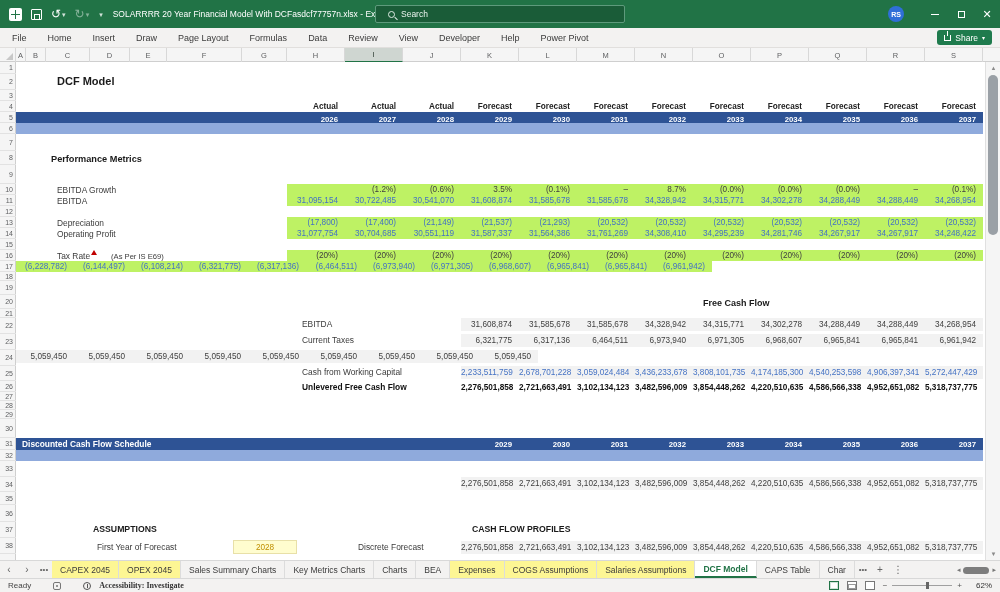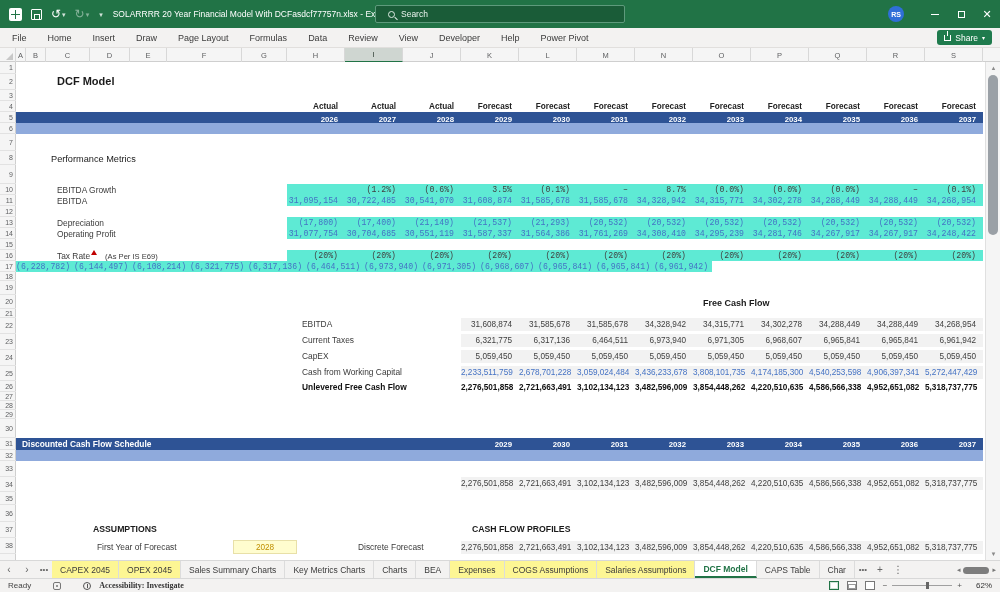--- a/index.html
+++ b/index.html
@@ -73,29 +73,29 @@
   .cell { width:58px; text-align:right; padding-right:7px; font-size:8.2px; color:#404040; white-space:nowrap; overflow:hidden; }
 
   .sheet-title { position:absolute; top:13px; left:41px; font-size:11px; font-weight:bold; color:#1a1a1a; }
   .row4 { position:absolute; top:39px; left:271px; display:flex; height:11px; align-items:center; }
   .row4 .cell { font-weight:bold; color:#222; }
   .band5 { position:absolute; top:50px; left:0; width:967px; height:11px; background:#2e5395; }
   .row5y { position:absolute; top:50px; left:271px; display:flex; height:15px; align-items:center; }
   .row5y .cell { color:#fff; font-weight:bold; font-size:7.8px; }
   .band6 { position:absolute; top:61px; left:0; width:967px; height:11px; background:#8faadc; }
 
-  .pm-head { position:absolute; top:92px; left:35px; font-size:9.2px; font-weight:normal; color:#1a1a1a; }
+  .pm-head { position:absolute; top:92px; left:35px; font-size:9.2px; font-weight:bold; color:#1a1a1a; }
   .pm { position:absolute; top:122px; left:0; width:967px; }
   .pm-row { display:flex; height:11px; align-items:center; }
   .pm-row:nth-child(2), .pm-row:nth-child(4) { margin-bottom:11px; }
   .pm-label { width:271px; padding-left:41px; font-size:8.4px; color:#3b3b3b; white-space:nowrap; }
-  .pm-label2 { margin-left:8px; font-size:7.6px; }
+  .pm-label2 { margin-left:14px; font-size:7.6px; }
   .note-flag { display:none; }
   .pm-row[data-note] .note-flag { display:inline-block; width:0; height:0; border-left:3px solid transparent; border-right:3px solid transparent; border-bottom:5px solid #c00000; vertical-align:super; margin-left:1px; }
-  .pm-cells { display:flex; height:11px; align-items:center; background:#5eead4;font-family:Liberation Mono, monospace; }
+  .pm-cells { display:flex; height:11px; align-items:center; background:#bef264; }
   .pm-row[data-style="blue"] .cell { color:#4472c4; }
 
   .fcf-head { position:absolute; top:236px; left:687px; font-size:9px; font-weight:bold; color:#1a1a1a; }
   .fcf { position:absolute; top:256px; left:0; width:967px; }
   .fcf-row { display:flex; height:16px; align-items:flex-start; }
   .fcf-row:nth-child(4) { height:15px; }
   .fcf-row:nth-child(5) { height:12px; }
   .fcf-label { width:445px; padding-left:286px; font-size:8.4px; color:#3b3b3b; white-space:nowrap; padding-top:1px; }
   .fcf-cells { display:flex; height:13px; align-items:center; background:#f2f2f2; }
   .fcf-row[data-style="blue"] .cell { color:#4472c4; }
@@ -460,21 +460,20 @@
               <span class="cell">6,464,511</span>
               <span class="cell">6,973,940</span>
               <span class="cell">6,971,305</span>
               <span class="cell">6,968,607</span>
               <span class="cell">6,965,841</span>
               <span class="cell">6,965,841</span>
               <span class="cell">6,961,942</span>
             </div>
         </div>
           <div class="fcf-row" data-style="plain">
-          <span class="fcf-label">CapEX</span>
           <div class="fcf-cells">
 
           <span class="cell">5,059,450</span>
               <span class="cell">5,059,450</span>
               <span class="cell">5,059,450</span>
               <span class="cell">5,059,450</span>
               <span class="cell">5,059,450</span>
               <span class="cell">5,059,450</span>
               <span class="cell">5,059,450</span>
               <span class="cell">5,059,450</span>

